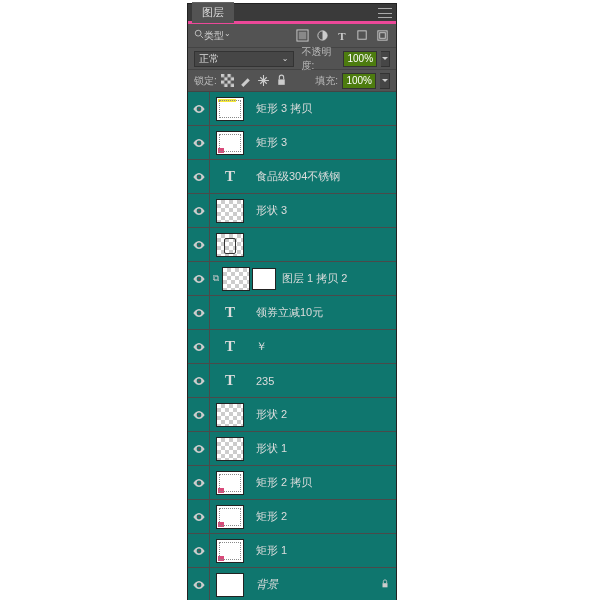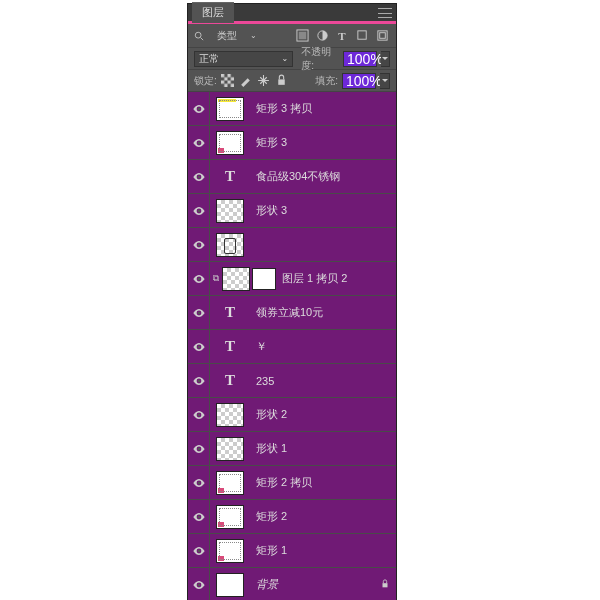--- a/index.html
+++ b/index.html
@@ -4,33 +4,33 @@
 <style>
 *{box-sizing:border-box;margin:0;padding:0;font-family:"Microsoft YaHei",Arial,sans-serif}
 body{background:#fff;width:600px;height:600px;position:relative}
 .panel{position:absolute;left:187px;top:3px;width:210px;background:#535353;border:1px solid #222;font-size:11px;color:#ccc}
 .tabbar{background:#3a3a3a;border-bottom:3px solid #ec4899;height:20px;display:flex;align-items:center;padding-left:4px;position:relative}
 .tabbar .tab{background:#535353;padding:2px 10px 3px;font-size:11px;color:#ddd;border-top:1px solid #666}
 .tabbar .menu{position:absolute;right:4px;top:4px;width:14px;height:10px;display:flex;flex-direction:column;justify-content:space-between}
 .tabbar .menu div{height:1px;background:#aaa}
 .row{display:flex;align-items:center;height:22px;padding:0 6px;border-bottom:1px solid #444;gap:4px}
 .row.filter{height:24px}
-.search{display:flex;align-items:center;color:#ccc;font-size:10px;gap:13px}
+.search{display:flex;align-items:flex-start;color:#ccc;font-size:10px;gap:0}
 .search svg{width:10px;height:10px}
 .sel{background:#464646;border:1px solid #333;color:#ddd;padding:1px 4px;font-size:10px;height:16px;display:flex;align-items:center;gap:3px}
 .sel.big{width:111px;justify-content:space-between}
 .spacer{flex:1}
 .iconbtn{width:16px;height:16px;display:flex;align-items:center;justify-content:center;color:#ccc;font-size:11px}
 .iconbtn svg{width:13px;height:13px}
 .label{color:#bbb;font-size:10px}
-.pct{background:#6d28d9;border:1px solid #333;color:#fff;padding:1px 3px;font-size:14px;width:34px;text-align:right;height:16px;line-height:12px}
+.pct{background:#4d7c0f;border:1px solid #333;color:#fff;padding:1px 3px;font-size:10px;width:34px;text-align:right;height:16px;line-height:12px}
 .dd{width:10px;height:16px;background:#464646;border:1px solid #333;border-left:none;display:flex;align-items:center;justify-content:center}
 .dd::after{content:"";border:3px solid transparent;border-top-color:#ccc;margin-top:3px}
 .layers{max-height:530px;overflow:hidden}
-.layer{display:flex;align-items:center;height:34px;border-bottom:1px solid #4a4a4a;background:#701a75}
+.layer{display:flex;align-items:center;height:34px;border-bottom:1px solid #4a4a4a;background:#0f766e}
 .vis{width:22px;height:100%;display:flex;align-items:center;justify-content:center;border-right:1px solid #4a4a4a}
 .vis svg{width:12px;height:8px;fill:#ccc}
 .thumbcol{width:40px;display:flex;align-items:center;justify-content:center;position:relative}
 .thumb{width:28px;height:24px;background:#fff;border:1px solid #222;position:relative;overflow:hidden}
 .thumb.chk{background:repeating-conic-gradient(#ccc 0 25%,#fff 0 50%) 0 0/8px 8px}
 .thumb .bar{position:absolute;top:1px;left:1px;width:18px;height:3px}
 .thumb .corner{position:absolute;bottom:1px;left:1px;width:6px;height:5px;background:#d94a7a}
 .thumb .handles{position:absolute;inset:2px;border:1px dotted #888}
 .thumb.kettle::after{content:"";position:absolute;left:7px;top:4px;width:10px;height:14px;border:1px solid #333;border-radius:2px}
 .thumb.big{width:28px;height:24px;background:#fff}

